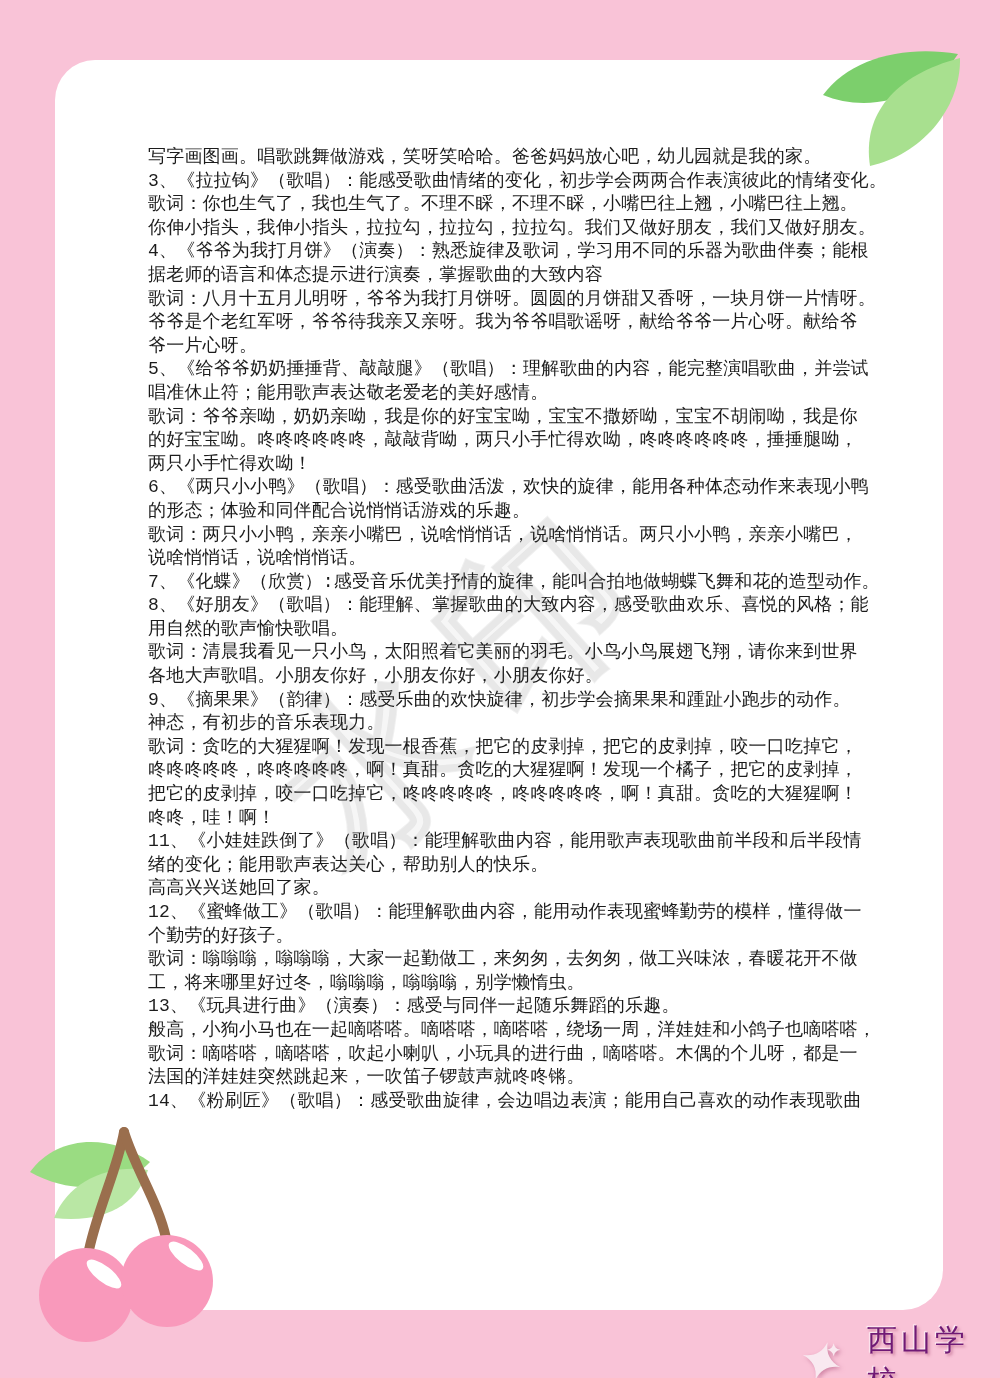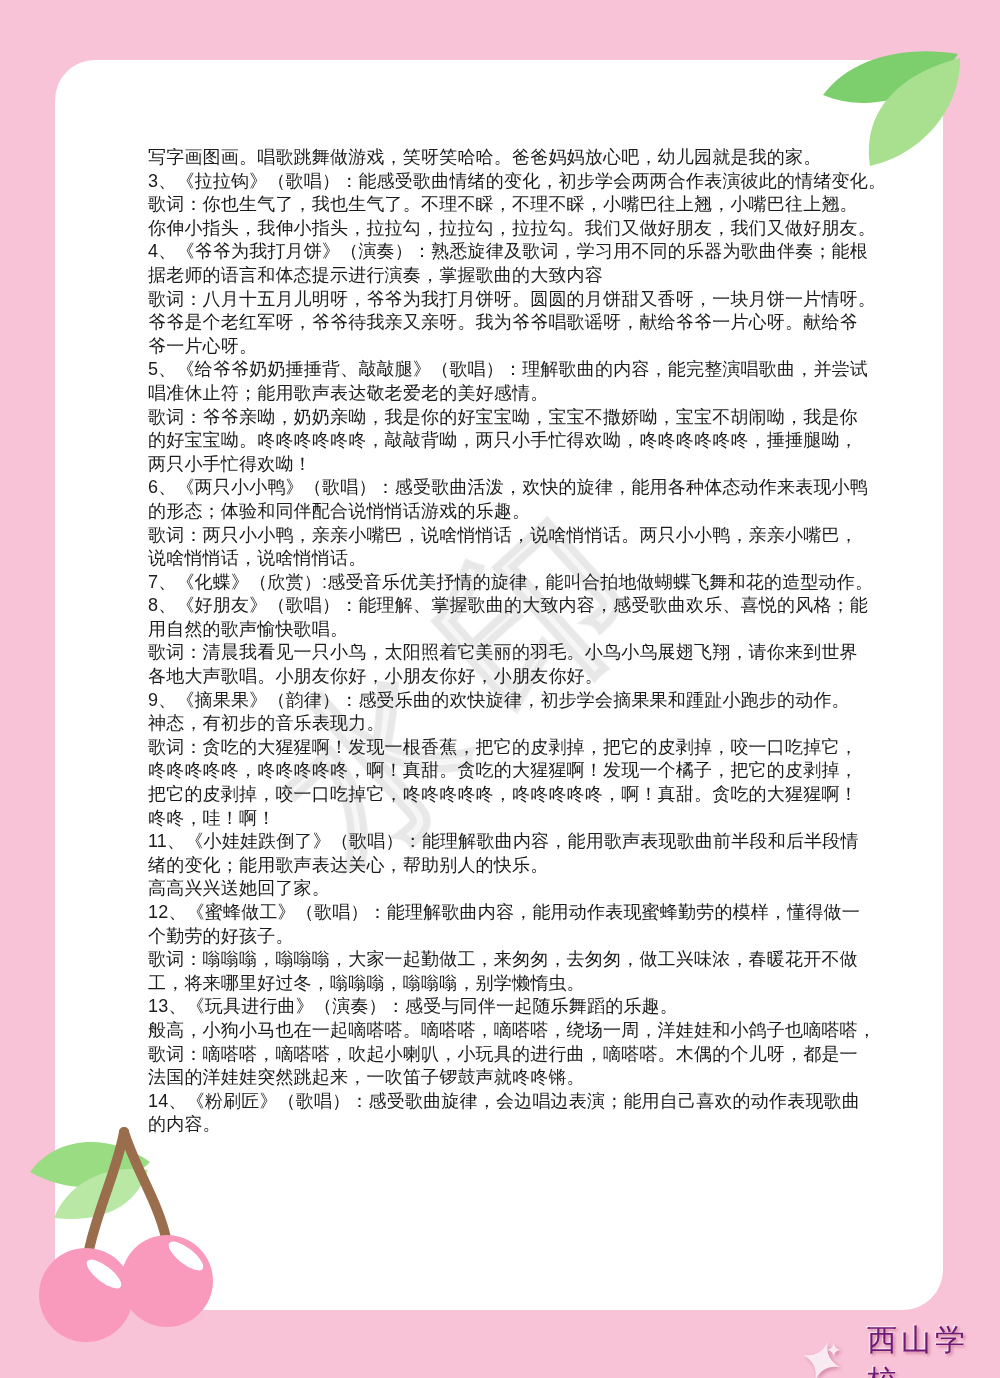--- a/index.html
+++ b/index.html
@@ -36,20 +36,21 @@
     z-index:1;
   }
   .content{
     position:absolute;
     left:148px;top:146px;
     width:724px;
     z-index:2;
     color:#1C1C1C;
     font-size:18px;
     line-height:23.6px;
+    font-family:Liberation Mono, monospace;
   }
   .content .line{
     white-space:nowrap;
     letter-spacing:0.2px;
   }
   .leaves-tr{
     position:absolute;
     left:810px;top:40px;
     z-index:3;
   }
@@ -122,21 +123,20 @@
       <div class="line">高高兴兴送她回了家。</div>
       <div class="line">12、《蜜蜂做工》（歌唱）：能理解歌曲内容，能用动作表现蜜蜂勤劳的模样，懂得做一</div>
       <div class="line">个勤劳的好孩子。</div>
       <div class="line">歌词：嗡嗡嗡，嗡嗡嗡，大家一起勤做工，来匆匆，去匆匆，做工兴味浓，春暖花开不做</div>
       <div class="line">工，将来哪里好过冬，嗡嗡嗡，嗡嗡嗡，别学懒惰虫。</div>
       <div class="line">13、《玩具进行曲》（演奏）：感受与同伴一起随乐舞蹈的乐趣。</div>
       <div class="line">般高，小狗小马也在一起嘀嗒嗒。嘀嗒嗒，嘀嗒嗒，绕场一周，洋娃娃和小鸽子也嘀嗒嗒，</div>
       <div class="line">歌词：嘀嗒嗒，嘀嗒嗒，吹起小喇叭，小玩具的进行曲，嘀嗒嗒。木偶的个儿呀，都是一</div>
       <div class="line">法国的洋娃娃突然跳起来，一吹笛子锣鼓声就咚咚锵。</div>
       <div class="line">14、《粉刷匠》（歌唱）：感受歌曲旋律，会边唱边表演；能用自己喜欢的动作表现歌曲</div>
-      <div class="line">的内容。</div>
     </div>
 
   <svg class="leaves-tr" width="160" height="130" viewBox="0 0 160 130">
     <path d="M13,55 C40,18 95,5 148,14 C120,58 58,74 13,55 Z" fill="#7CCF6C"></path>
     <path d="M60,126 C52,74 85,35 150,18 C151,70 110,115 60,126 Z" fill="#A8E08F"></path>
   </svg>
 
   <svg class="cherries-bl" width="210" height="240" viewBox="0 0 210 240">
     <path d="M132,40 C90,10 38,14 12,50 C58,76 108,66 132,40 Z" fill="#9ADC82"></path>
     <path d="M130,48 C90,42 50,60 36,96 C90,102 120,80 130,48 Z" fill="#B9E7A4"></path>

